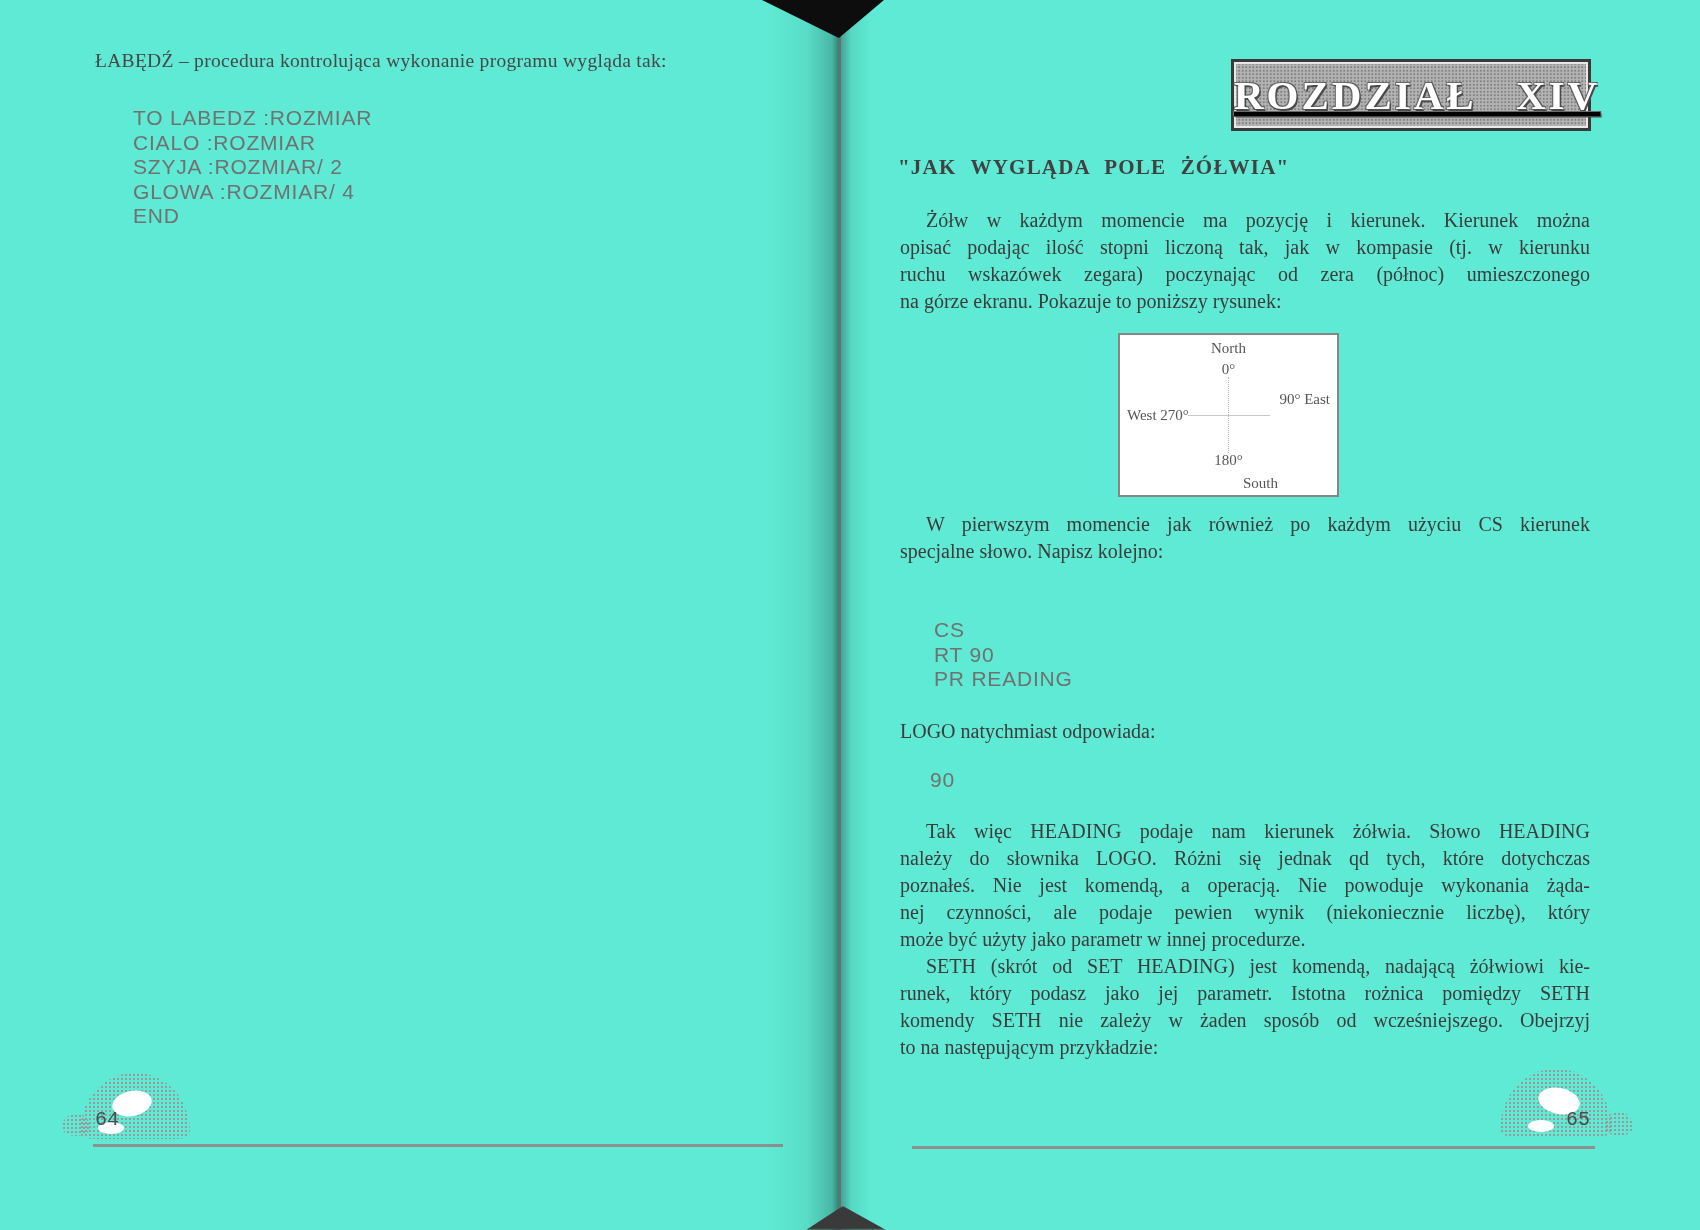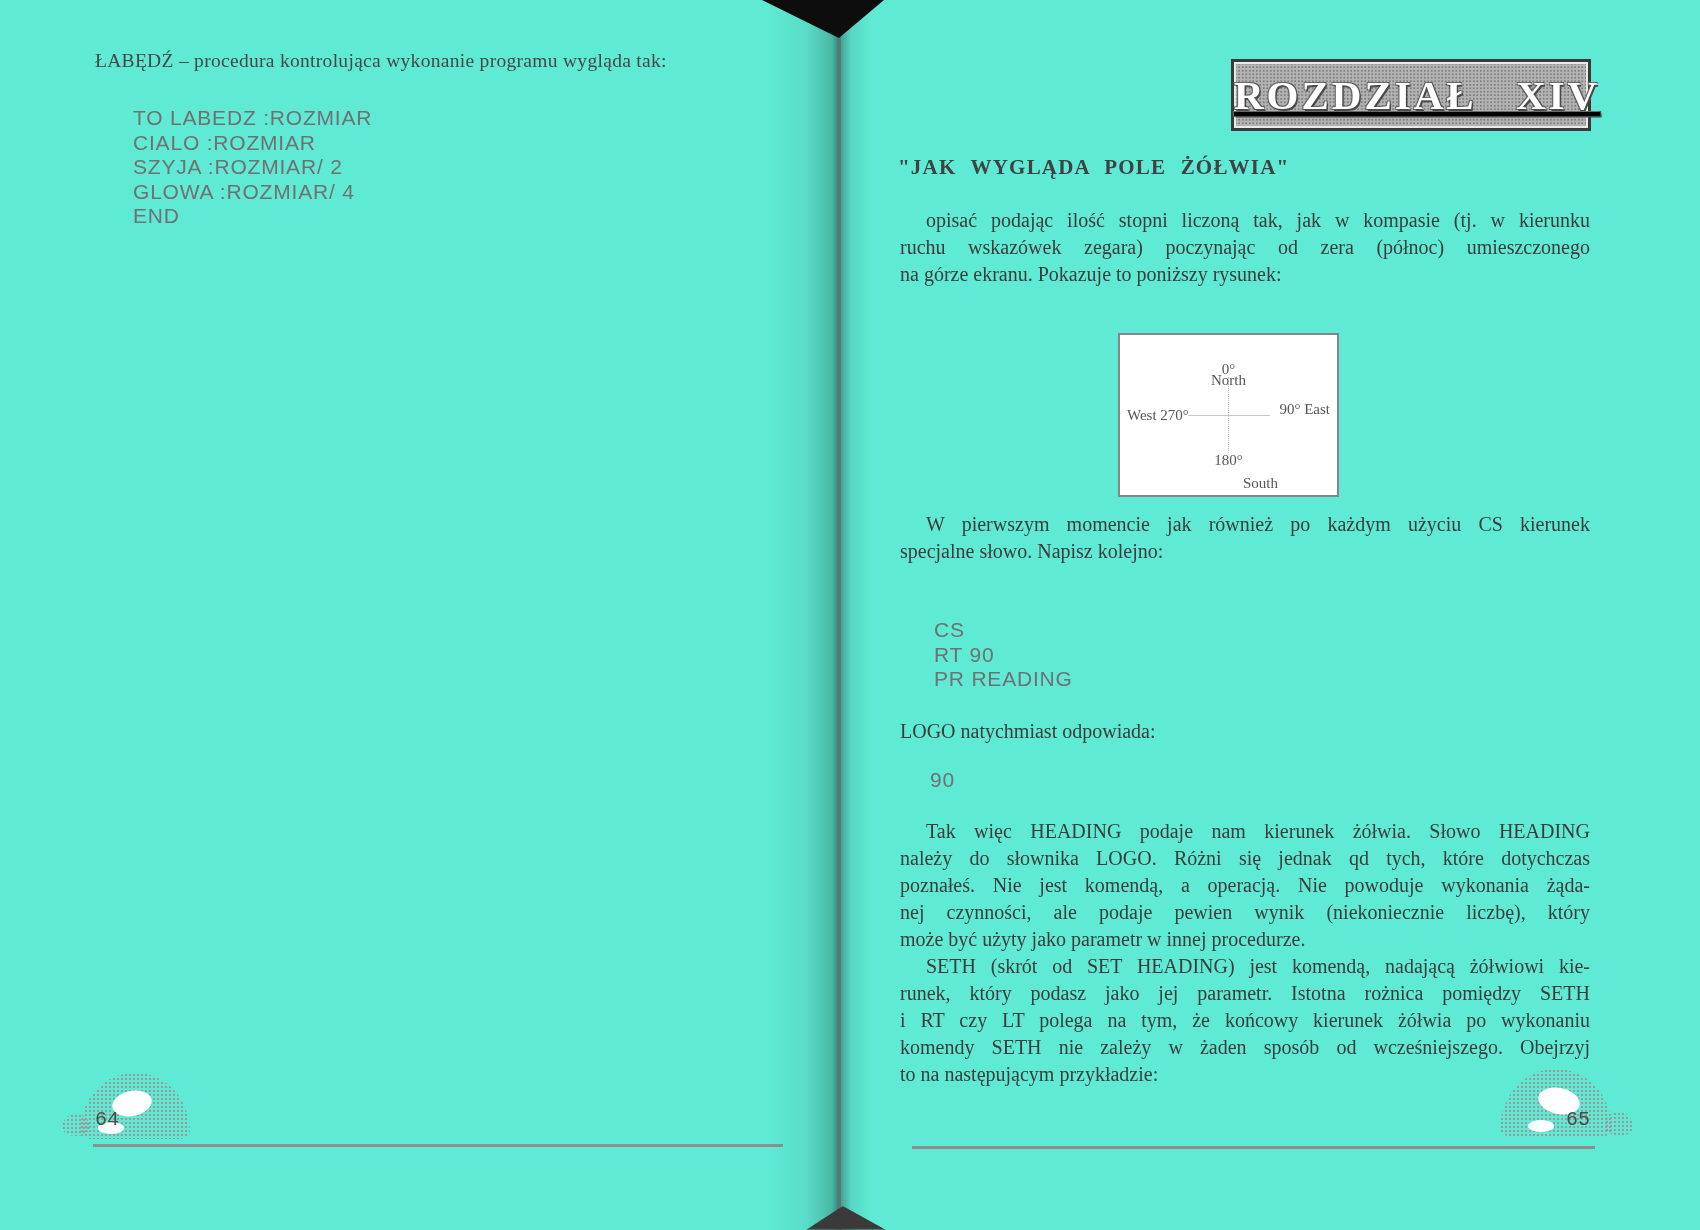--- a/index.html
+++ b/index.html
@@ -102,32 +102,33 @@
 
   <div class="abs" style="left:843px;top:0;width:857px;height:1230px;">
 
     <div class="abs banner" style="left:388px;top:59px;">
       <span class="banner-text">ROZDZIAŁ XIV</span>
     </div>
 
     <div class="abs section-title" style="left:55px;top:155px;">"JAK WYGLĄDA POLE ŻÓŁWIA"</div>
 
     <div class="abs para indent-first" style="left:57px;top:207px;">
+        <div class="jline">Żółw w każdym momencie ma pozycję i kierunek. Kierunek można</div>
         <div class="jline">opisać podając ilość stopni liczoną tak, jak w kompasie (tj. w kierunku</div>
         <div class="jline">ruchu wskazówek zegara) poczynając od zera (północ) umieszczonego</div>
         <div class="jline">na górze ekranu. Pokazuje to poniższy rysunek:</div>
       </div>
 
     <div class="abs compass" style="left:275px;top:333px;">
-      <div class="lbl c-center" style="top:5px;margin-top:32px;">North</div>
+      <div class="lbl c-center" style="top:5px;">North</div>
       <div class="lbl c-center" style="top:26px;">0°</div>
       <div class="cross-v"></div>
       <div class="cross-h"></div>
       <div class="lbl" style="left:7px;top:72px;">West  270°</div>
-      <div class="lbl" style="right:7px;top:66px;">90°  East</div>
+      <div class="lbl" style="right:7px;top:56px;">90°  East</div>
       <div class="lbl c-center" style="top:117px;">180°</div>
       <div class="lbl c-center" style="top:140px;padding-left:32px;">South</div>
     </div>
 
     <div class="abs para indent-first" style="left:57px;top:511px;">
         <div class="jline">W pierwszym momencie jak również po każdym użyciu CS kierunek</div>
         <div class="jline">specjalne słowo. Napisz kolejno:</div>
       </div>
 
     <div class="abs codeblock" style="left:91px;top:617px;line-height:26px;"><div class="code-line">CS</div><div class="code-line">RT 90</div><div class="code-line">PR READING</div></div>
@@ -140,21 +141,20 @@
         <div class="jline">Tak więc HEADING podaje nam kierunek żółwia. Słowo HEADING</div>
         <div class="jline">należy do słownika LOGO. Różni się jednak qd tych, które dotychczas</div>
         <div class="jline">poznałeś. Nie jest komendą, a operacją. Nie powoduje wykonania żąda-</div>
         <div class="jline">nej czynności, ale podaje pewien wynik (niekoniecznie liczbę), który</div>
         <div class="jline">może być użyty jako parametr w innej procedurze.</div>
       </div>
 
     <div class="abs para indent-first" style="left:57px;top:953px;">
         <div class="jline">SETH (skrót od SET HEADING) jest komendą, nadającą żółwiowi kie-</div>
         <div class="jline">runek, który podasz jako jej parametr. Istotna rożnica pomiędzy SETH</div>
-        <div class="jline">i RT czy LT polega na tym, że końcowy kierunek żółwia po wykonaniu</div>
         <div class="jline">komendy SETH nie zależy w żaden sposób od wcześniejszego. Obejrzyj</div>
         <div class="jline">to na następującym przykładzie:</div>
       </div>
 
     <div>
       <div class="abs stipple dome" style="left:657px;top:1069px;width:112px;height:68px;"></div>
       <div class="abs stipple" style="left:762px;top:1112px;width:28px;height:24px;border-radius:50% 50% 50% 50%/60% 60% 40% 40%;"></div>
       <div class="abs hole" style="left:695px;top:1088px;width:42px;height:26px;transform:rotate(12deg);"></div>
       <div class="abs hole" style="left:685px;top:1120px;width:26px;height:12px;"></div>
     </div>

